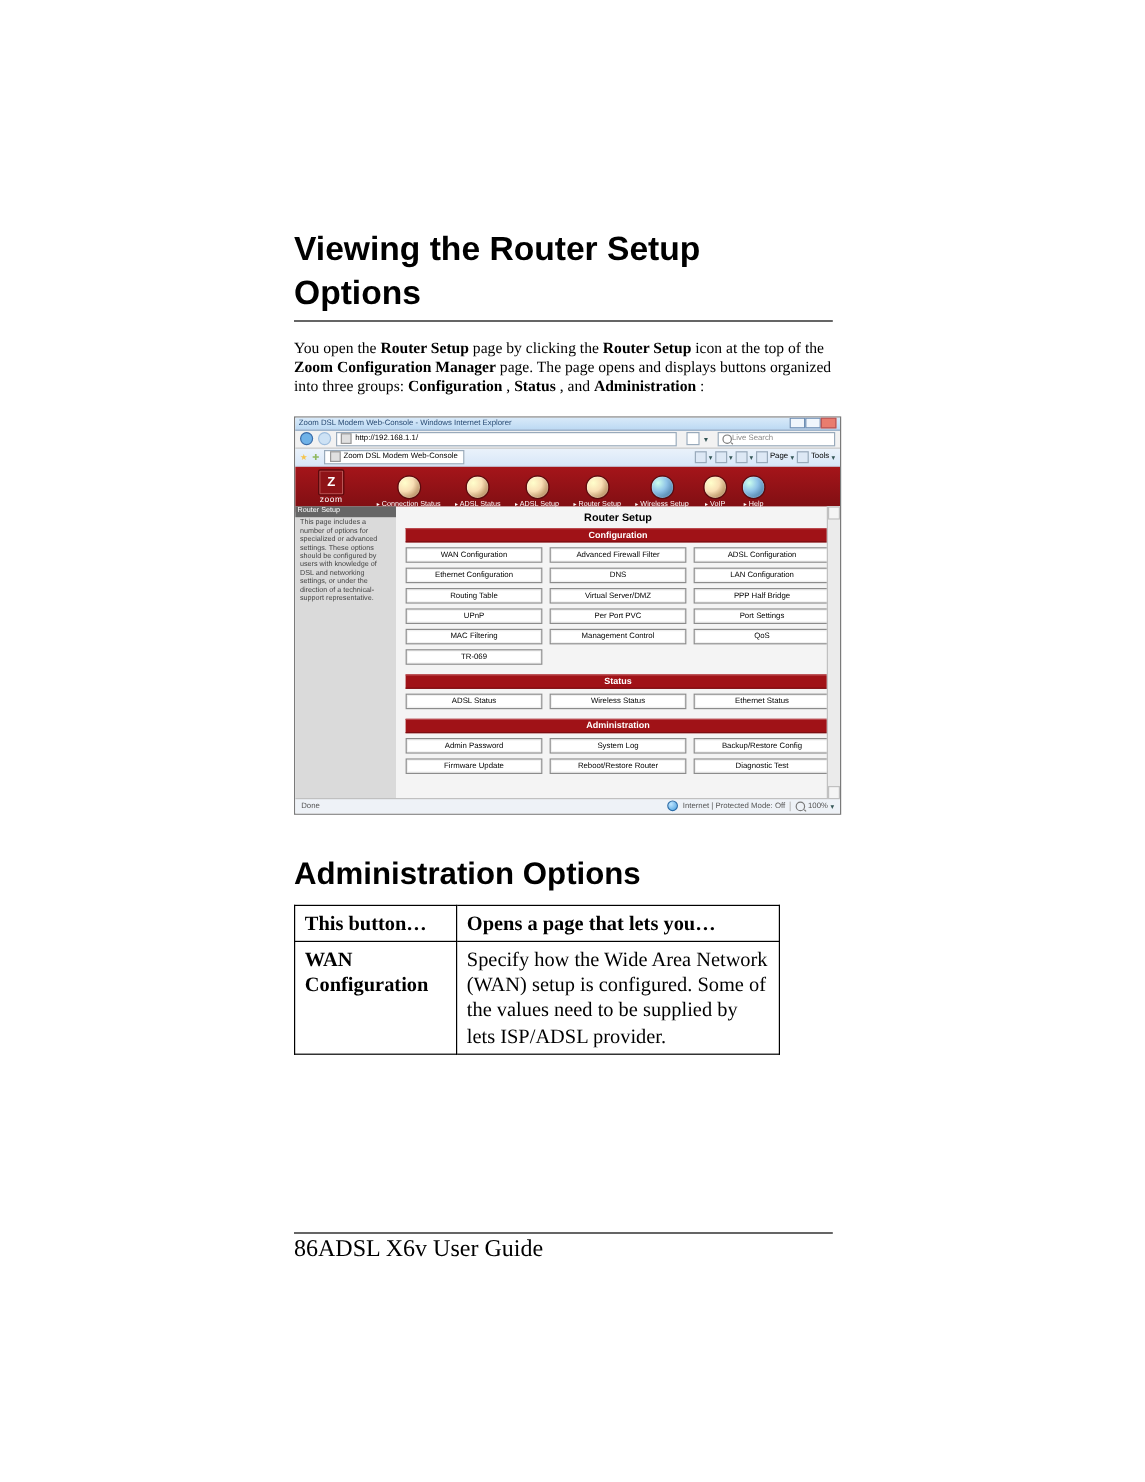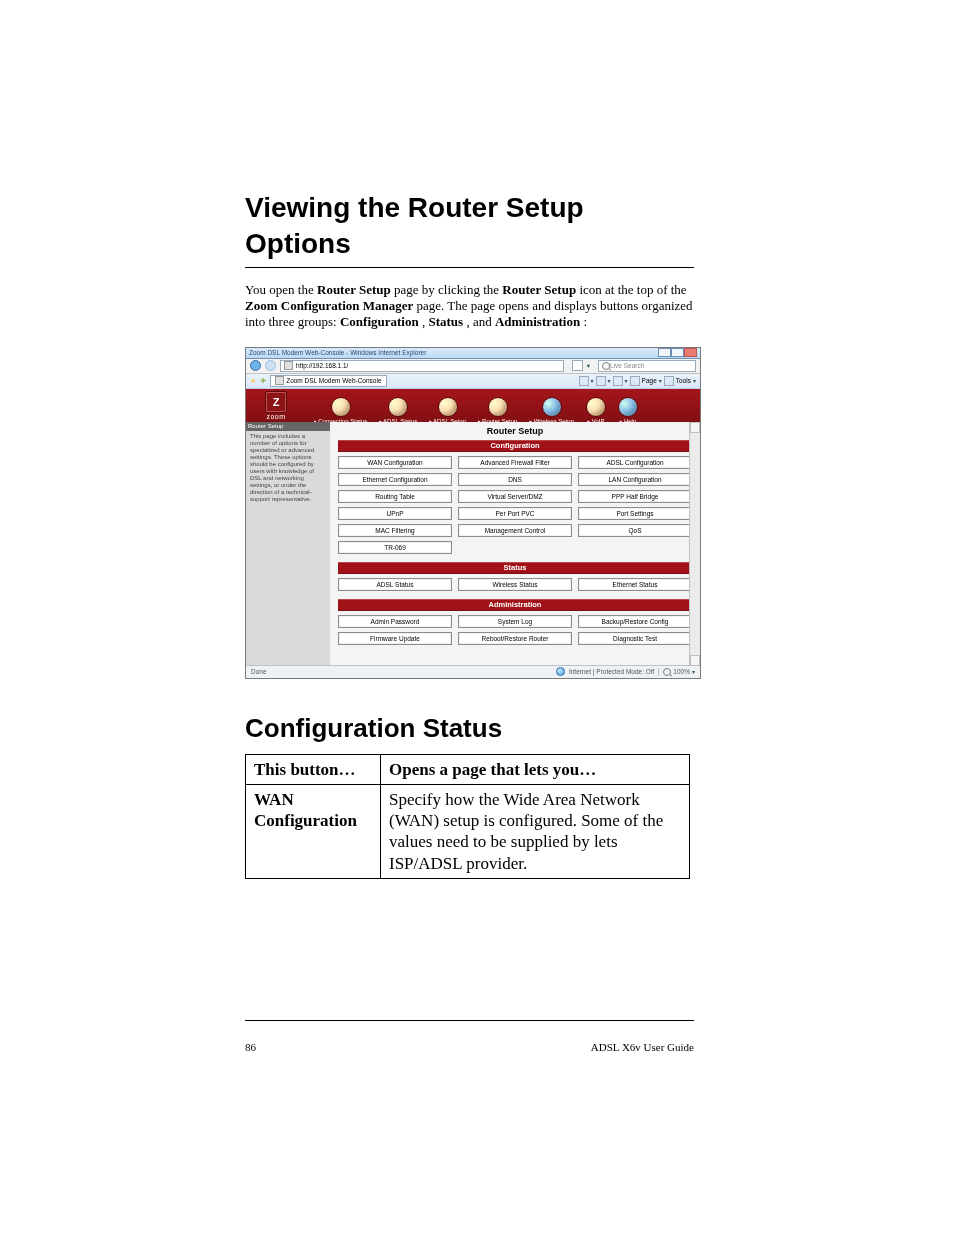--- a/index.html
+++ b/index.html
@@ -200,44 +200,44 @@
   h2 {
     font-family: Arial, "Helvetica Neue", Helvetica, sans-serif;
     font-weight: 900;
     font-size: 26px;
     margin: 0 0 10px 0;
   }
 
   
   table.opt-table {
     border-collapse: collapse;
-    width: 445px;
+    width: 405px;
     font-size: 17px;
     margin-top: 8px;
   }
   table.opt-table th, table.opt-table td {
     border: 1px solid #000;
     padding: 4px 8px;
     text-align: left;
     vertical-align: top;
     line-height: 1.25;
   }
   table.opt-table th { font-weight: 700; }
   table.opt-table td.row-label { font-weight: 700; width: 118px; }
 
   
   .footer {
     position: absolute;
     bottom: 182px;
     left: 245px;
     right: 260px;
     border-top: 1px solid #000;
-    display:flex; justify-content:space-between;
-    font-size: 11px;
-    padding-top: 20px;
+    display:flex; 
+    font-size: 20px;
+    padding-top: 2px;
   }
 </style>
 </head>
 <body>
 
 <div class="page">
 
   <h1>Viewing the Router Setup Options</h1>
 
   <p class="body-text">
@@ -398,21 +398,21 @@
         <span class="zoom-glass">
           <span class="search-glass"></span>
           <span>100%</span>
           <span class="arrowdn">▾</span>
         </span>
       </span>
     </div>
   </div>
 
   <div class="spacer-before-h2"></div>
-  <h2>Configuration Status</h2>
+  <h2>Administration Options</h2>
 
 
   <table class="opt-table">
     <thead>
       <tr>
         <th>This button…</th>
         <th>Opens a page that lets you…</th>
       </tr>
     </thead>
     <tbody>

